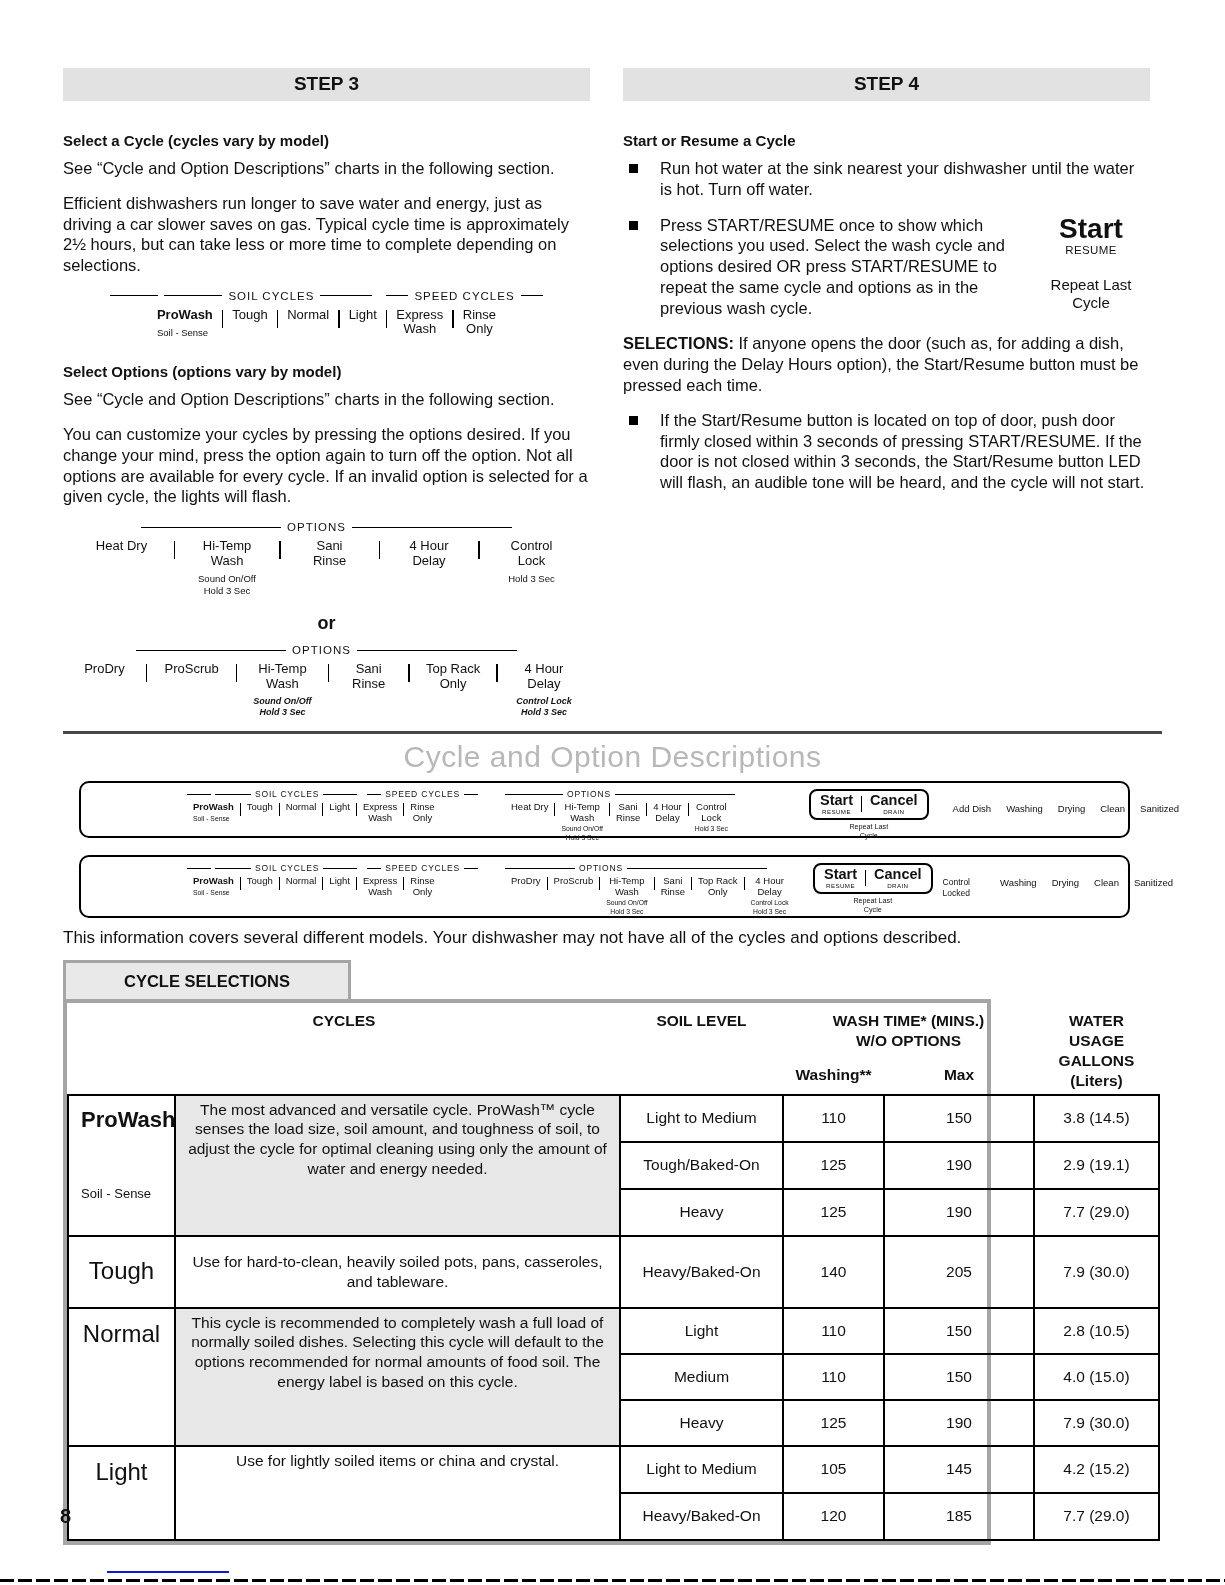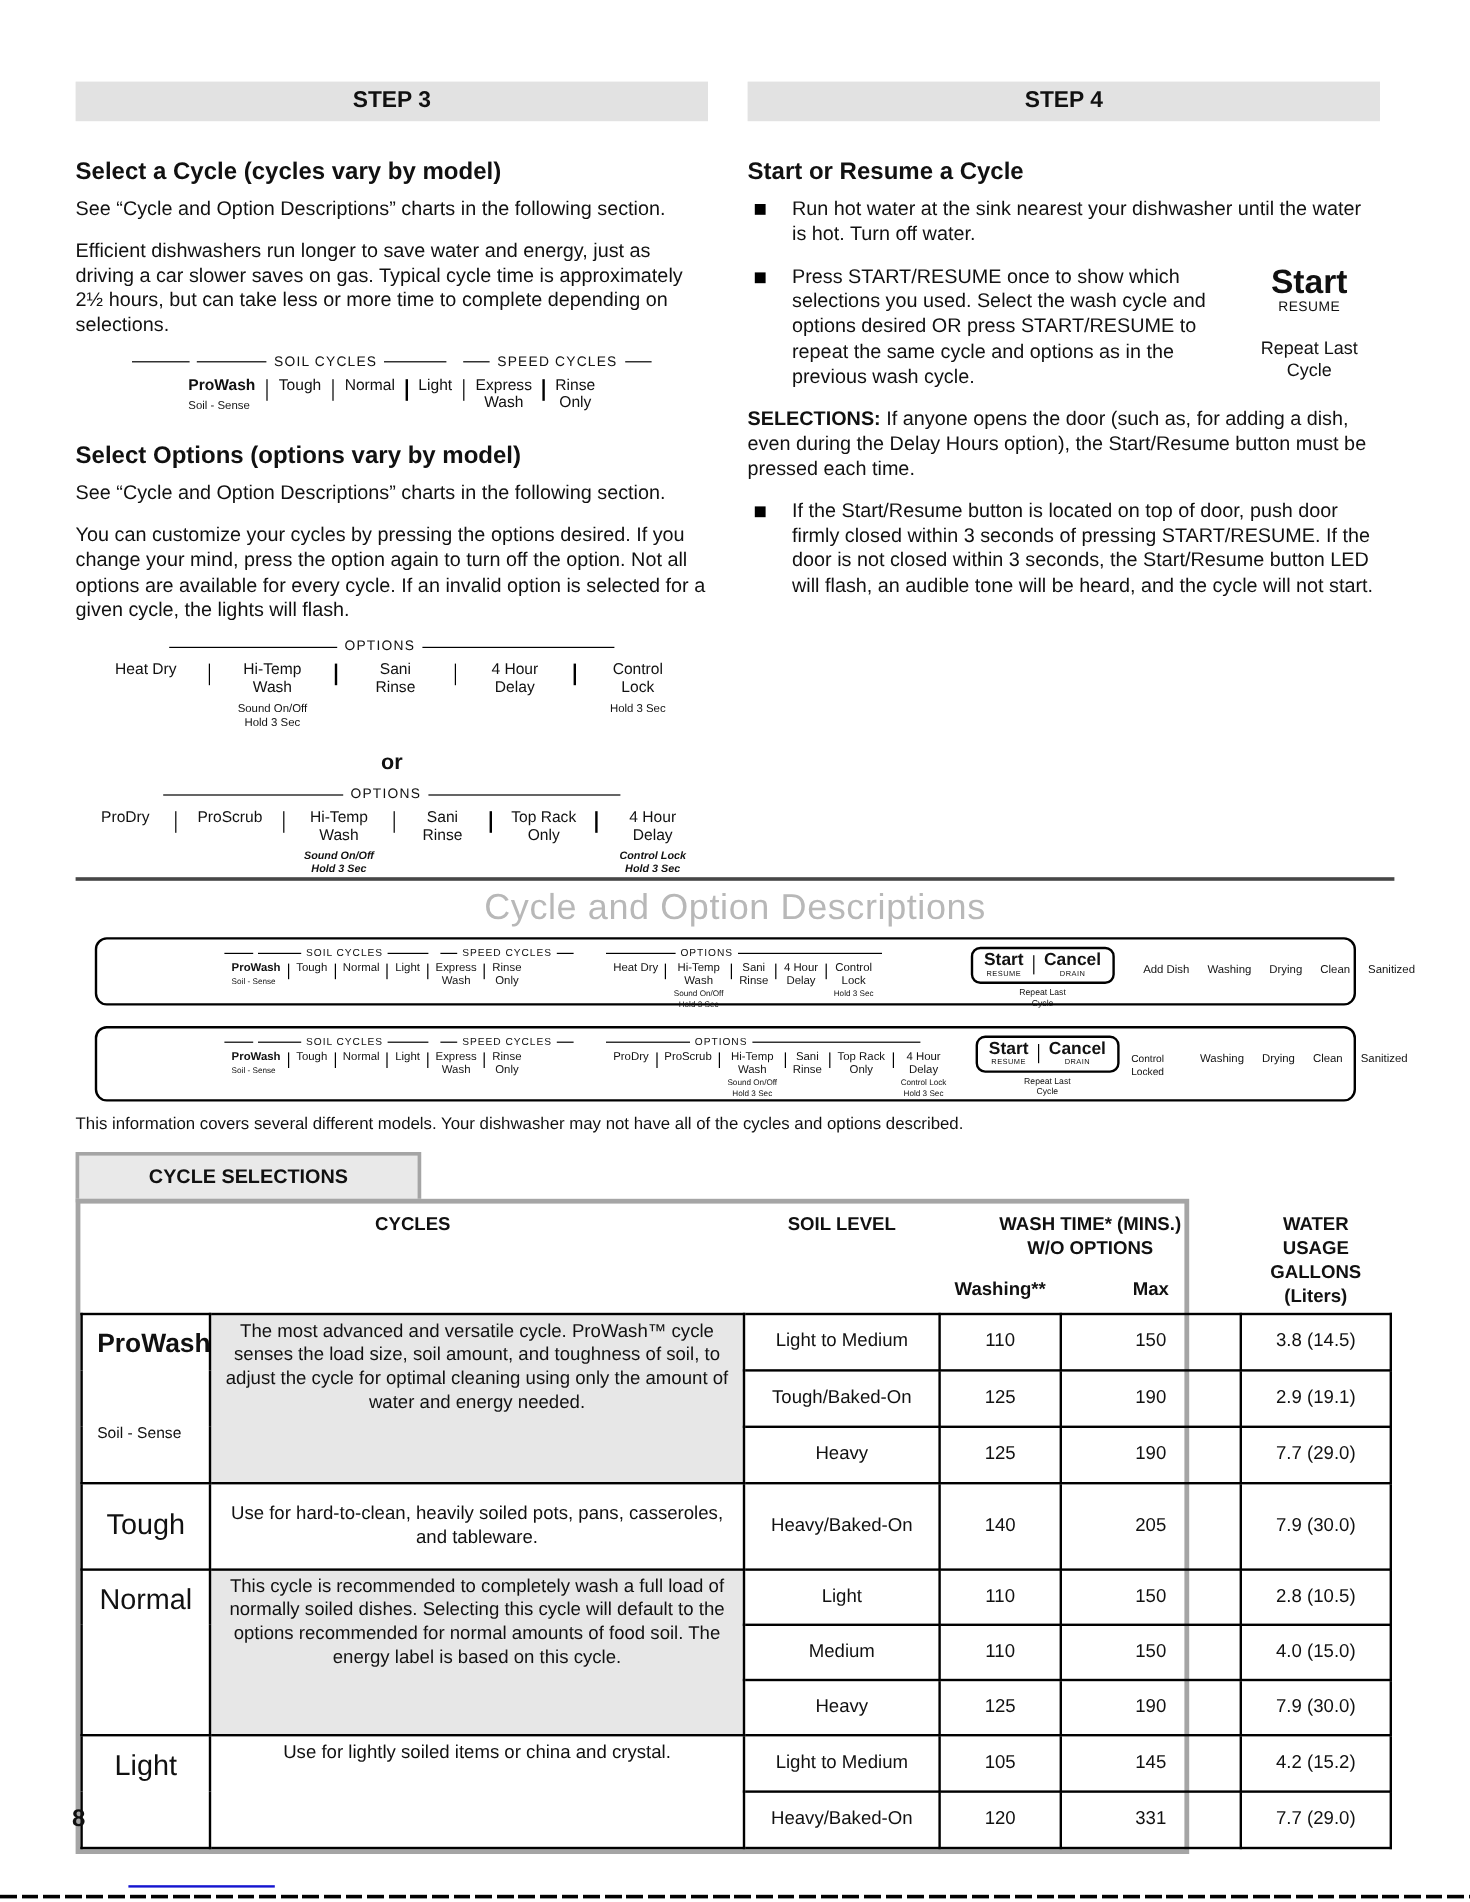--- a/index.html
+++ b/index.html
@@ -7,21 +7,21 @@
         font-family:"Liberation Sans",sans-serif;color:#111;overflow:hidden;}
   .pre{white-space:pre-line;}
 
   
   .col{position:absolute;top:68px;width:527px;}
   .col-left{left:63px;}
   .col-right{left:623px;}
 
   .step-bar{background:#e2e2e2;text-align:center;font-weight:bold;font-size:19px;
             padding:5px 0 6px;margin-bottom:31px;}
-  h3.sec{font-size:20px;font-weight:bold;margin:14px 0 9px;}
+  h3.sec{font-size:15px;font-weight:bold;margin:14px 0 9px;}
   p.bodytxt{font-size:16.5px;line-height:1.26;margin:0 0 14px;}
 
   .bullet{display:flex;margin:0 0 15px;}
   .sq{width:9px;height:9px;background:#000;margin:6px 0 0 6px;flex:none;}
   .bullet .btxt{font-size:16.5px;line-height:1.26;margin-left:22px;flex:1;}
 
   
   .dg{margin:2px 0 0;}
   .dg-head{display:flex;align-items:center;justify-content:center;gap:6px;
            font-size:11.5px;letter-spacing:1px;}
@@ -57,21 +57,21 @@
          padding:2px 9px 3px;background:#fff;}
   .sc{text-align:center;line-height:1;}
   .sc .bb{font-size:14.5px;font-weight:bold;}
   .sc .ss{font-size:6.2px;letter-spacing:0.4px;margin-top:1px;}
   .scsep{width:1px;height:16px;background:#000;}
   .screpeat{font-size:7.2px;line-height:1.25;margin-top:2px;}
   .ctrl-locked{font-size:8.5px;line-height:1.25;margin:14px 0 0 10px;flex:none;}
   .status{display:flex;gap:15px;font-size:9.5px;margin-top:14px;flex:none;}
 
   
-  .note{position:absolute;left:63px;top:928px;width:1099px;font-size:14px;}
+  .note{position:absolute;left:63px;top:928px;width:1099px;font-size:17px;}
   .tab{position:absolute;left:63px;top:960px;width:288px;height:42px;box-sizing:border-box;
        border:3px solid #a5a5a5;background:#e9e9e9;display:flex;align-items:center;justify-content:center;
        font-weight:bold;font-size:16.5px;}
   .tframe{position:absolute;left:63px;top:999px;width:928px;border:4px solid #a5a5a5;
           box-sizing:border-box;background:#fff;}
   table.ct{width:100%;border-collapse:collapse;table-layout:fixed;}
   table.ct th{border:none;font-size:15.5px;font-weight:bold;text-align:center;padding:8px 2px 2px;vertical-align:top;line-height:1.3;}
   table.ct th.sub2{vertical-align:bottom;padding-bottom:8px;}
   table.ct td{border:2px solid #000;font-size:15.5px;text-align:center;padding:4px 6px;line-height:1.28;}
   td.cname{vertical-align:middle;text-align:center;font-size:24px;background:#fff;}
@@ -564,21 +564,21 @@
             </td>
           <td class="cdesc" rowspan="2">Use for lightly soiled items or china and crystal.</td>
           <td class="dcell">Light to Medium</td>
           <td class="dcell">105</td>
           <td class="dcell">145</td>
           <td class="dcell">4.2 (15.2)</td>
         </tr>
         <tr class="h37">
           <td class="dcell">Heavy/Baked-On</td>
           <td class="dcell">120</td>
-          <td class="dcell">331</td>
+          <td class="dcell">185</td>
           <td class="dcell">7.7 (29.0)</td>
         </tr>
       </tbody>
     </table>
   </div>
 
   <div class="pagenum">8</div>
   <div class="blueline"></div>
   <div class="botline"></div>
 </div>

